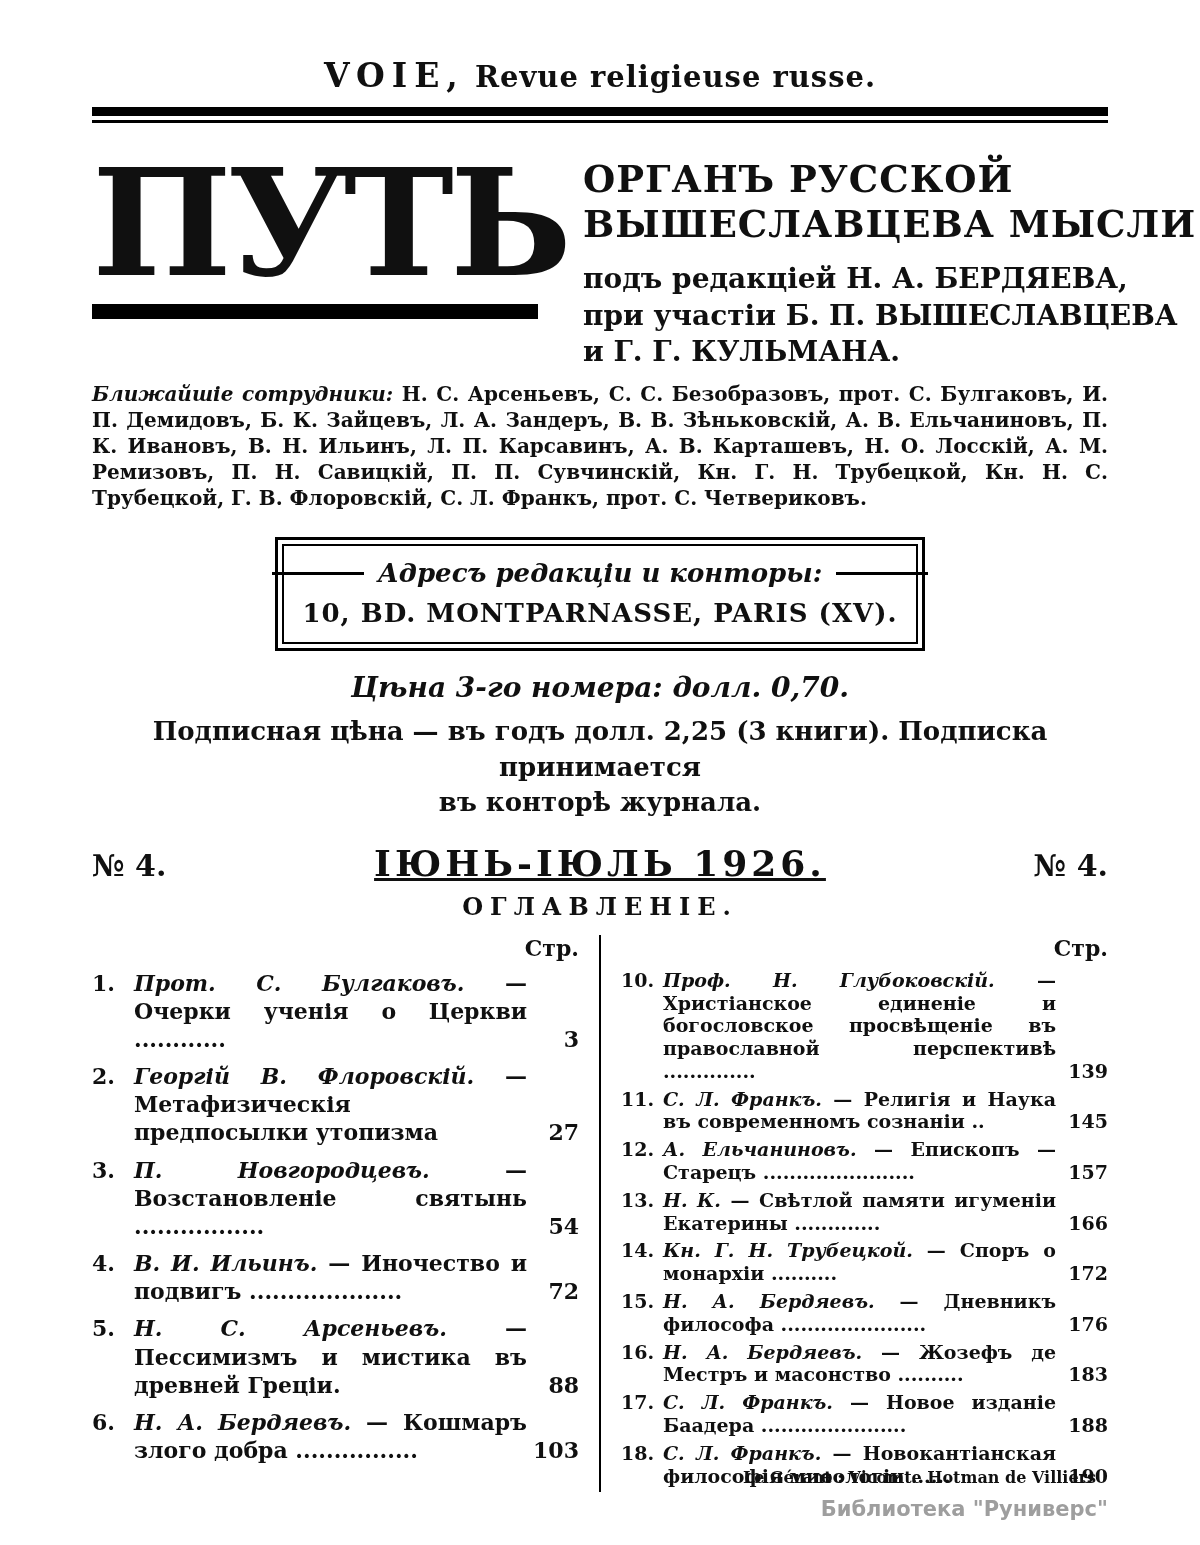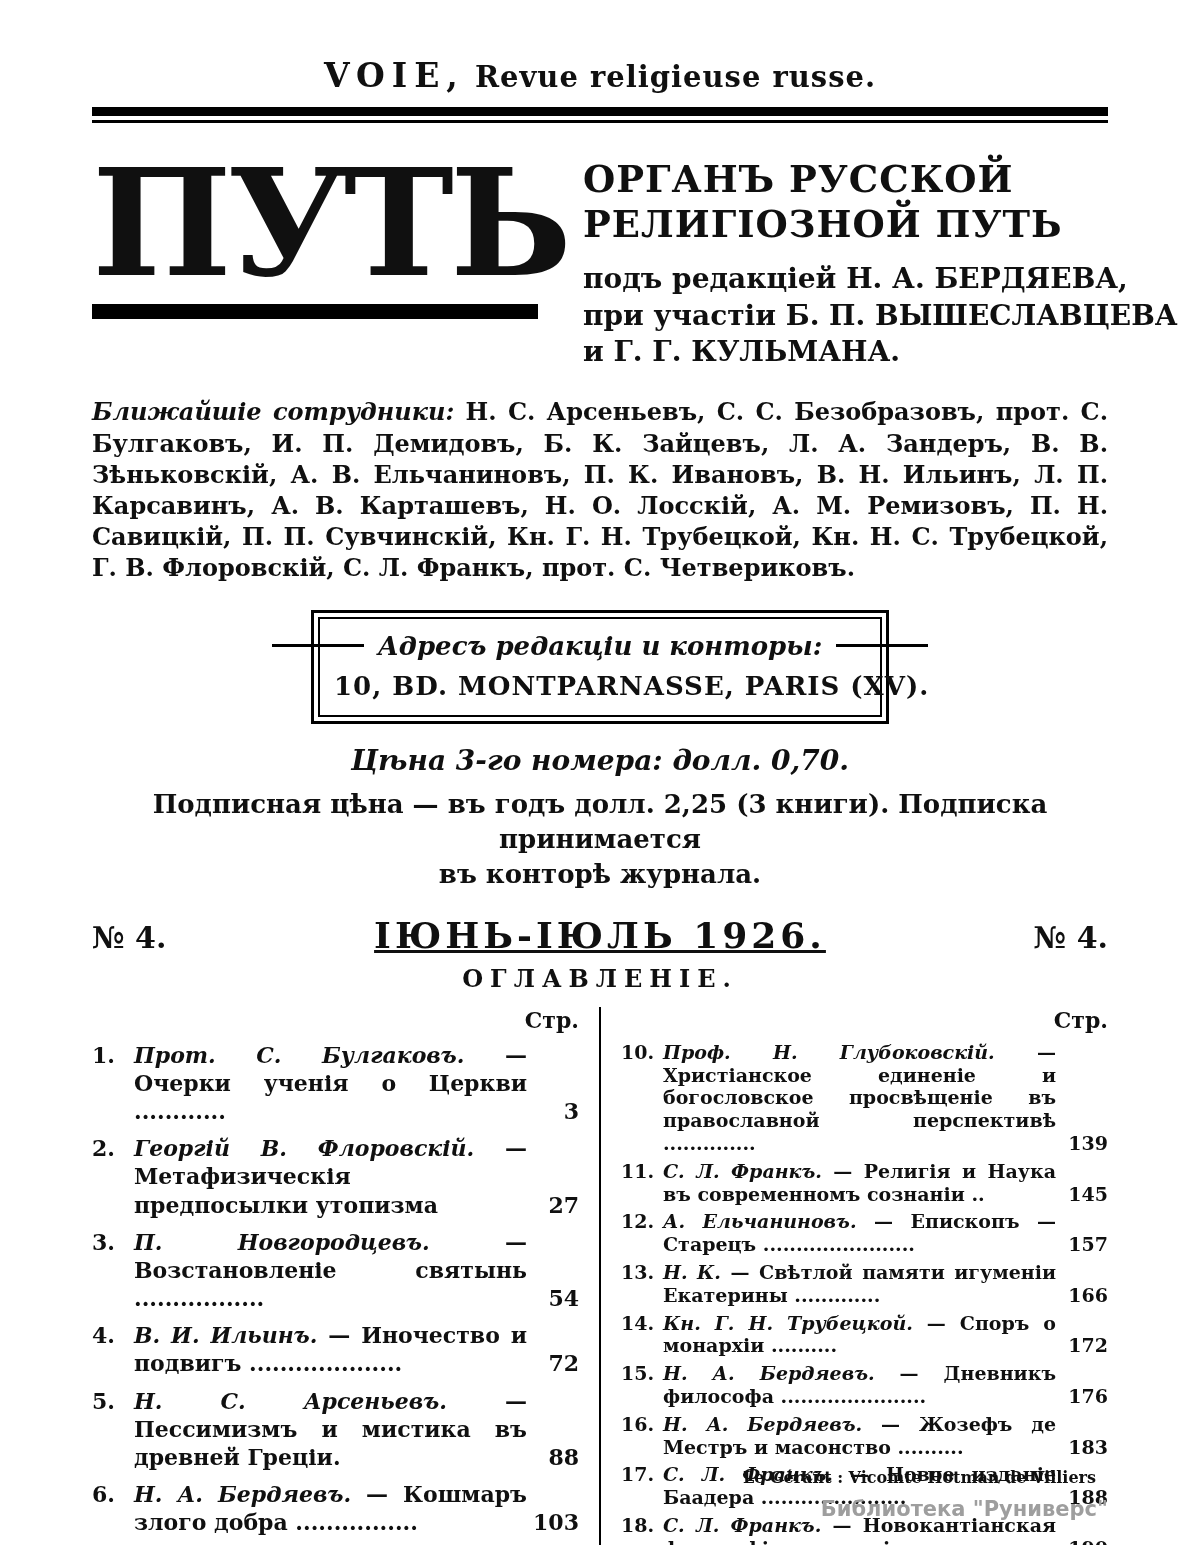--- a/index.html
+++ b/index.html
@@ -78,31 +78,31 @@
   .editor-line {
     font-weight: bold;
     font-size: 28px;
     line-height: 1.3;
     white-space: nowrap;
   }
   .editor-line.first { margin-top: 14px; }
 
   
   .contributors {
-    margin: 26px 0 0 0;
-    font-size: 24px;
+    margin: 11px 0 0 0;
+    font-size: 20px;
     font-weight: bold;
     line-height: 1.3;
     text-align: justify;
   }
   .contrib-label { font-style: italic; }
 
   
   .address-box-outer {
-    width: 578px;
+    width: 650px;
     margin: 26px auto 0 auto;
     border: 3px solid #000;
     padding: 4px;
     box-sizing: border-box;
   }
   .address-box-inner {
     border: 2px solid #000;
     padding: 12px 14px 14px 14px;
     text-align: center;
   }
@@ -227,21 +227,21 @@
     <div class="rule-thin"></div>
   </div>
 
   <div class="masthead">
     <div class="logo-block">
       <div class="logo-text">ПУТЬ</div>
       <div class="logo-underline"></div>
     </div>
     <div class="masthead-right">
       <div class="organ-line">ОРГАНЪ РУССКОЙ</div>
-      <div class="organ-line">РЕЛИГІОЗНОЙ ПУТЬ</div>
+      <div class="organ-line">ВЫШЕСЛАВЦЕВА МЫСЛИ</div>
       <div class="editor-line first">подъ редакціей Н. А. БЕРДЯЕВА,</div>
       <div class="editor-line">при участіи Б. П. ВЫШЕСЛАВЦЕВА</div>
       <div class="editor-line">и Г. Г. КУЛЬМАНА.</div>
     </div>
   </div>
 
   <p class="contributors"><i class="contrib-label">Ближайшіе сотрудники:</i> <span>Н. С. Арсеньевъ, С. С. Безобразовъ, прот. С. Булгаковъ, И. П. Демидовъ, Б. К. Зайцевъ, Л. А. Зандеръ, В. В. Зѣньковскій, А. В. Ельчаниновъ, П. К. Ивановъ, В. Н. Ильинъ, Л. П. Карсавинъ, А. В. Карташевъ, Н. О. Лосскій, А. М. Ремизовъ, П. Н. Савицкій, П. П. Сувчинскій, Кн. Г. Н. Трубецкой, Кн. Н. С. Трубецкой, Г. В. Флоровскій, С. Л. Франкъ, прот. С. Четвериковъ.</span></p>
 
   <div class="address-box-outer">
     <div class="address-box-inner">

